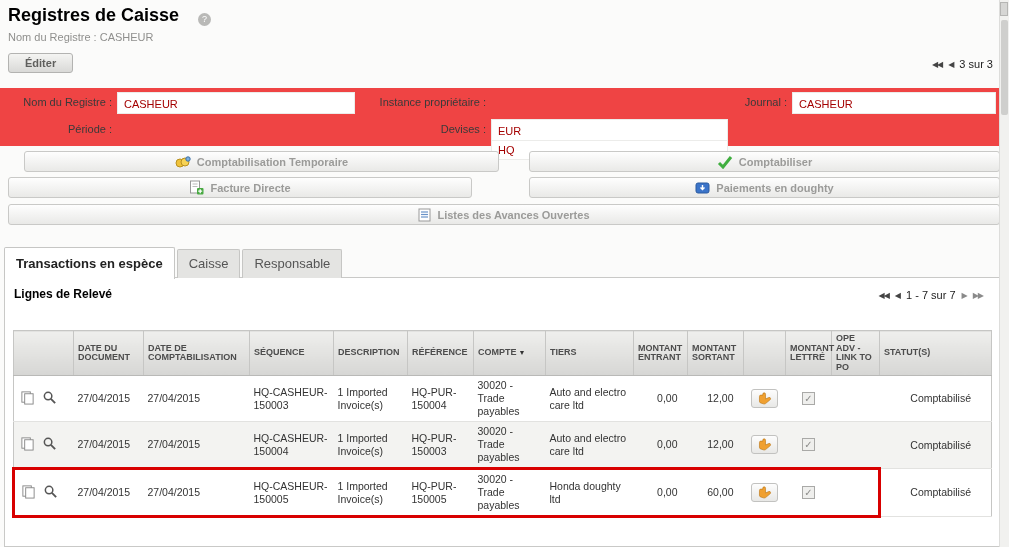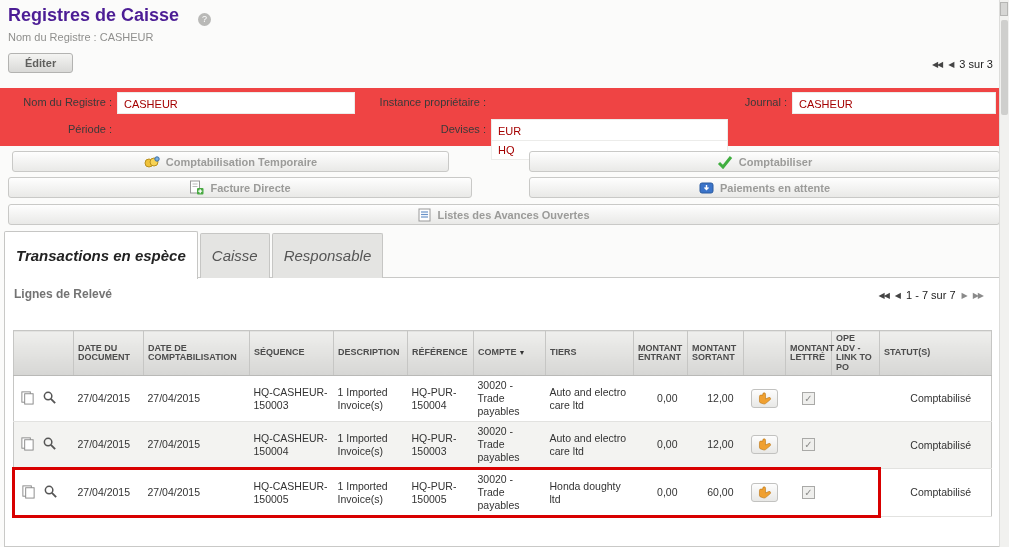--- a/index.html
+++ b/index.html
@@ -5,41 +5,41 @@
   html,body{margin:0;padding:0;}
   body{
     width:1009px;height:547px;position:relative;overflow:hidden;
     background:#fbfbfa;font-family:"Liberation Sans",sans-serif;color:#333;
   }
   
   .scrollbar{position:absolute;right:0;top:0;width:9px;height:547px;background:#f1f1ef;border-left:1px solid #dddddb;z-index:10;}
   .scroll-top-btn{position:absolute;top:2px;left:0;width:8px;height:14px;background:#d6d6d4;border:1px solid #b5b5b3;box-sizing:border-box;}
   .scroll-thumb{position:absolute;top:20px;left:1px;width:7px;height:95px;background:#cfcfcd;border-radius:2px;}
   
-  .page-title{position:absolute;left:8px;top:5px;font-size:18px;font-weight:bold;color:#4c1d95;}
+  .page-title{position:absolute;left:8px;top:5px;font-size:18px;font-weight:bold;color:#000000;}
   .help-icon{position:absolute;left:198px;top:13px;width:13px;height:13px;border-radius:50%;background:#b9b9b7;color:#fff;font-size:9px;line-height:13px;text-align:center;cursor:pointer;}
   .subtitle{position:absolute;left:8px;top:31px;font-size:11px;color:#8f8f8d;}
   .edit-btn{position:absolute;left:8px;top:53px;padding:3px 16px;background:linear-gradient(#f4f4f2,#d9d9d7);border:1px solid #b3b3b1;border-radius:3px;font-family:"Liberation Sans",sans-serif;font-size:11px;font-weight:bold;color:#5f5f5d;cursor:pointer;}
   .pager{display:flex;align-items:center;gap:6px;font-size:11px;color:#222;}
   .top-pager{position:absolute;right:16px;top:58px;}
   .pager-arrow{font-size:8px;color:#444;cursor:pointer;letter-spacing:-1px;}
   
   .form-band{position:absolute;left:0;top:88px;width:1000px;height:58px;background:#ef4444;}
   .fl{position:absolute;font-size:11px;color:#3a3a3a;text-align:right;}
   .fv{position:absolute;height:22px;line-height:22px;background:#fff;border:1px solid #ececea;padding:0 6px;font-size:11px;color:#a40000;box-sizing:border-box;overflow:hidden;white-space:nowrap;}
   
   .action-btn{position:absolute;height:21px;display:flex;align-items:center;justify-content:center;gap:6px;background:linear-gradient(#fefefe,#e9e9e7);border:1px solid #c9c9c7;border-radius:3px;font-family:"Liberation Sans",sans-serif;font-size:11px;font-weight:bold;color:#9b9b99;cursor:pointer;box-sizing:border-box;}
   .action-btn .icon{display:flex;align-items:center;}
   
   .tabs{position:absolute;left:4px;top:255px;height:23px;z-index:3;display:flex;align-items:flex-end;gap:2px;}
-  .tab{height:20px;line-height:20px;padding:12px 11px;background:#e4e4e2;border:1px solid #c6c6c4;border-bottom:none;border-radius:2px 2px 0 0;font-size:15px;color:#555;cursor:pointer;font-style:italic;}
+  .tab{height:20px;line-height:20px;padding:4px 11px;background:#e4e4e2;border:1px solid #c6c6c4;border-bottom:none;border-radius:2px 2px 0 0;font-size:13px;color:#555;cursor:pointer;}
   .tab.active{background:#fff;height:23px;line-height:23px;font-weight:bold;color:#222;margin-bottom:-1px;}
   
   .panel{position:absolute;left:4px;top:277px;width:996px;height:270px;border:1px solid #c9c9c7;background:#fff;box-sizing:border-box;}
-  .panel-title{position:absolute;left:14px;top:287px;font-size:12px;font-weight:bold;color:#737373;z-index:2;}
+  .panel-title{position:absolute;left:14px;top:287px;font-size:12px;font-weight:bold;color:#000000;z-index:2;}
   .lines-pager{position:absolute;right:26px;top:289px;z-index:2;}
   .pager-arrow.dim{color:#8a8a8a;}
   
   .grid{position:absolute;left:12px;top:330px;width:980px;z-index:2;}
   table{width:100%;table-layout:fixed;border-collapse:collapse;border:1px solid #c6c6c4;background:#fff;}
   thead th{background:linear-gradient(#efefed,#d6d6d4);border-right:1px solid #c6c6c4;border-bottom:1px solid #b9b9b7;font-size:9px;line-height:9.5px;font-weight:bold;color:#4c4c4c;padding:3px 4px;text-align:left;vertical-align:middle;}
   tbody td{font-size:10.5px;color:#333;padding:3px 4px;vertical-align:middle;border-bottom:1px solid #e2e2e0;height:46px;box-sizing:border-box;line-height:13px;overflow:hidden;}
   tbody tr.alt td{background:#f3f3f1;}
   td.num{text-align:right;padding-right:10px;}
   td.c-status{text-align:right;padding-right:20px;}
@@ -83,21 +83,21 @@
 
   <label class="fl" style="left:703px;top:8px;width:84px;">Journal :</label>
   <div class="fv" style="left:792px;top:4px;width:204px;">CASHEUR</div>
 
   <label class="fl" style="left:2px;top:35px;width:110px;">Période :</label>
 
   <label class="fl" style="left:356px;top:35px;width:130px;">Devises :</label>
   <div class="fv" style="left:491px;top:31px;width:237px;">EUR</div>
 </div>
 
-<button class="action-btn" style="left:12px;top:151px;width:437px;">
+<button class="action-btn" style="left:24px;top:151px;width:475px;">
   <span class="icon">
     <svg width="16" height="14" viewBox="0 0 16 14">
         <circle cx="5" cy="8" r="4" fill="#f0c239" stroke="#b8901f"></circle>
         <circle cx="10" cy="7" r="4" fill="#f7d355" stroke="#b8901f"></circle>
         <circle cx="13" cy="4" r="2.2" fill="#7ab0e0" stroke="#3c6ea5"></circle>
       </svg>
   </span>
   <span>Comptabilisation Temporaire</span>
 </button>
 
@@ -123,21 +123,21 @@
   <span>Facture Directe</span>
 </button>
 
 <button class="action-btn" style="left:529px;top:177px;width:471px;">
   <span class="icon">
     <svg width="15" height="14" viewBox="0 0 15 14">
         <rect x="1" y="2" width="13" height="10" rx="2" fill="#3b74c9" stroke="#2a5aa0"></rect>
         <path d="M7.5 4 v4 M5.5 6.5 L7.5 8.5 L9.5 6.5" stroke="#fff" stroke-width="1.4" fill="none"></path>
       </svg>
   </span>
-  <span>Paiements en attente</span>
+  <span>Paiements en doughty</span>
 </button>
 
 <button class="action-btn" style="left:8px;top:204px;width:992px;">
   <span class="icon">
     <svg width="13" height="14" viewBox="0 0 13 14">
         <rect x="1" y="1" width="11" height="12" fill="#fff" stroke="#999"></rect>
         <line x1="3" y1="4" x2="10" y2="4" stroke="#6a93c8" stroke-width="1.2"></line>
         <line x1="3" y1="6.5" x2="10" y2="6.5" stroke="#6a93c8" stroke-width="1.2"></line>
         <line x1="3" y1="9" x2="10" y2="9" stroke="#6a93c8" stroke-width="1.2"></line>
       </svg>

